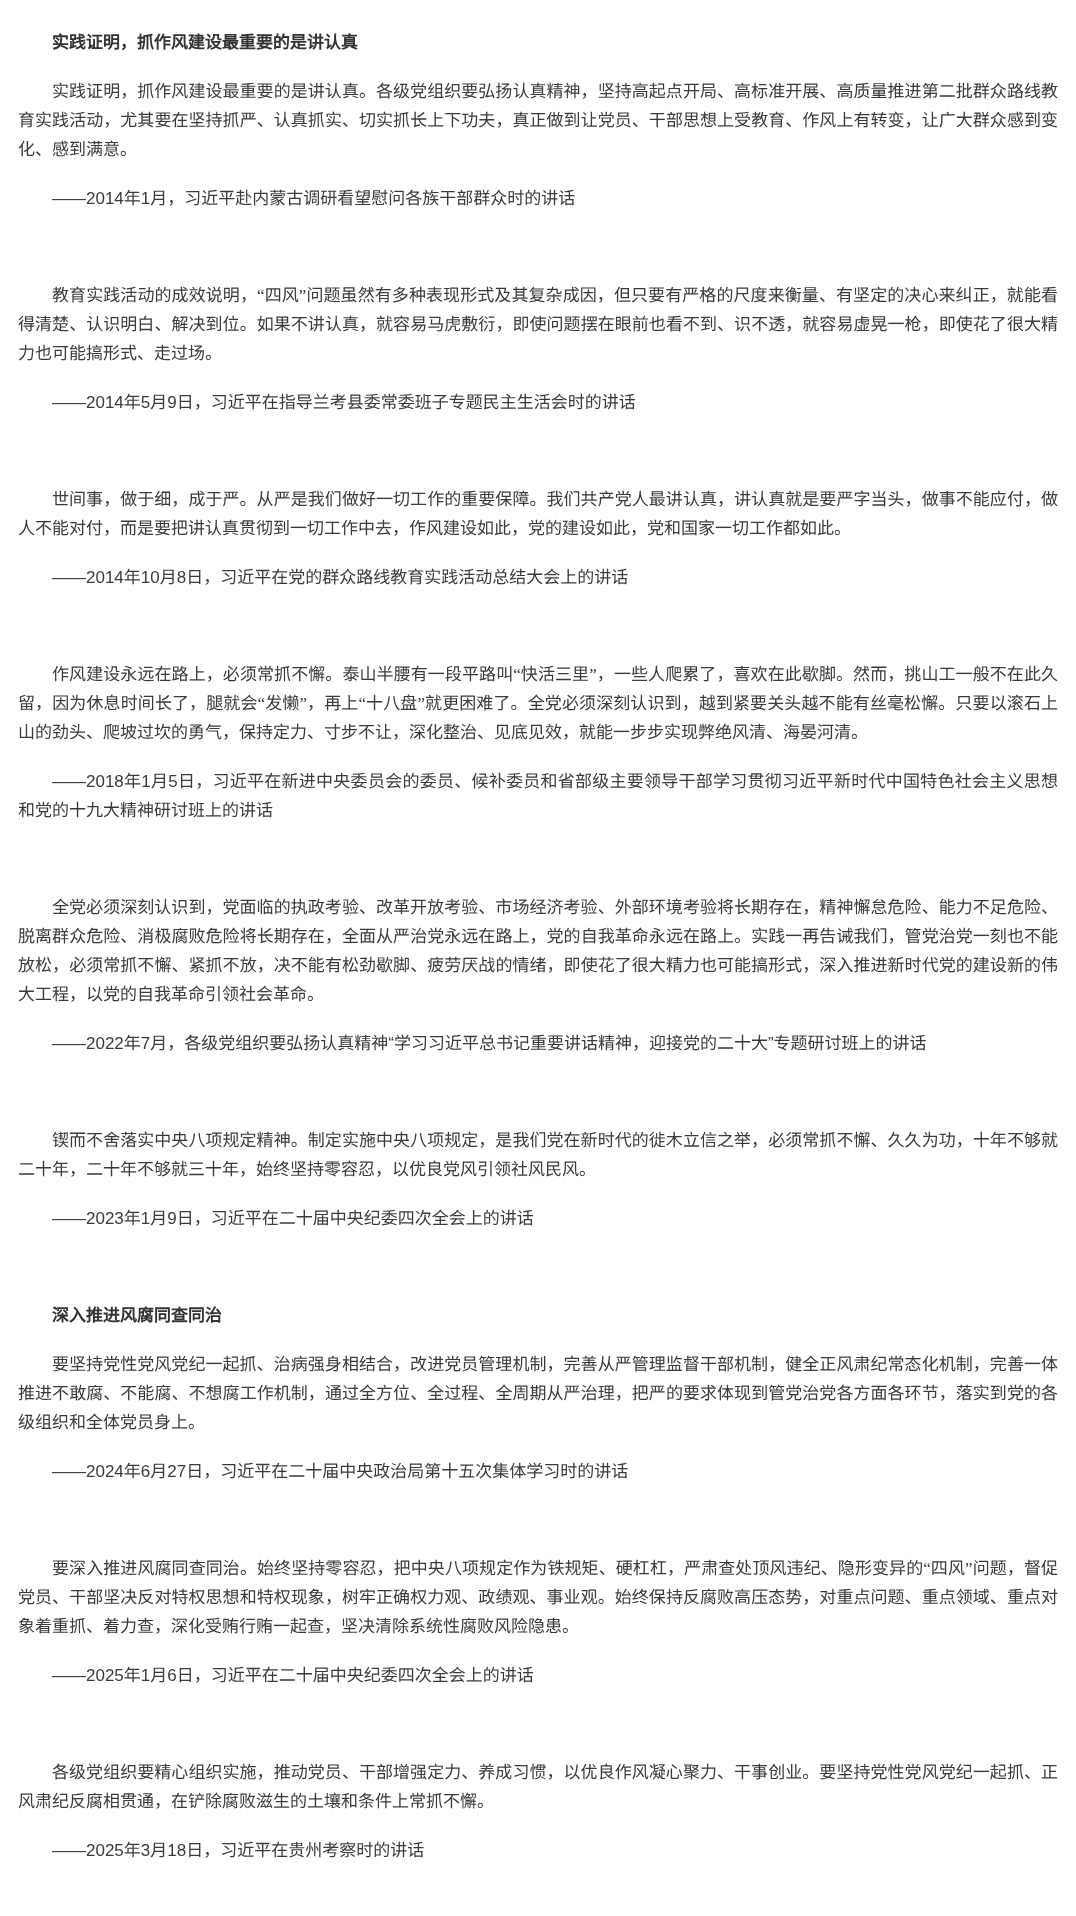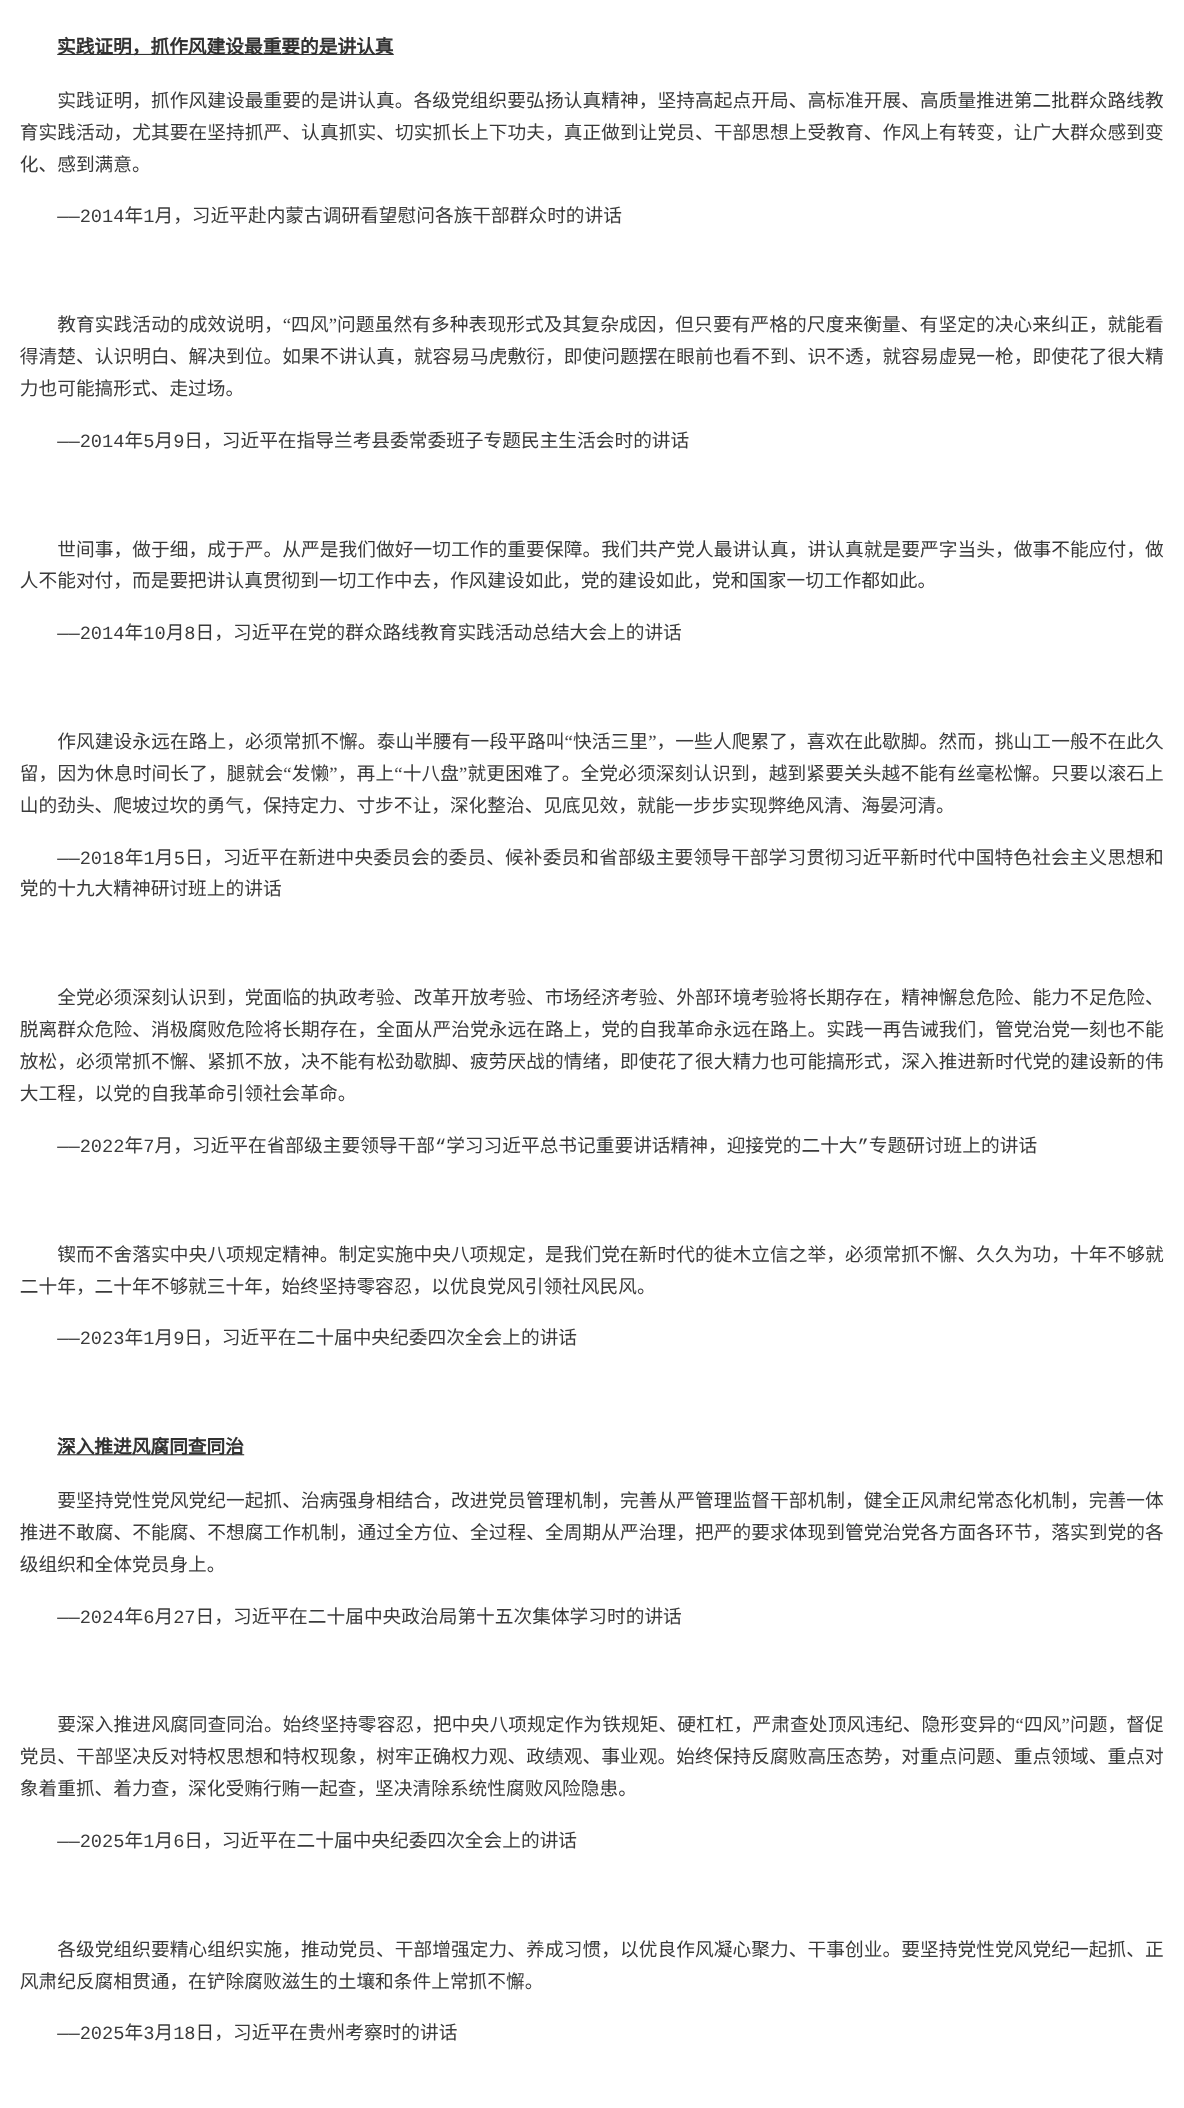--- a/index.html
+++ b/index.html
@@ -19,35 +19,33 @@
     line-height: 29px;
     color: #3a3a3a;
   }
   .heading {
     font-size: 17px;
     font-weight: bold;
     color: #333333;
     text-indent: 2em;
     margin: 0 0 20px 0;
     text-align: justify;
-    text-decoration: underline;
   }
   .para {
     text-indent: 2em;
     text-align: justify;
     margin: 0 0 20px 0;
     word-break: break-all;
     font-family: Liberation Serif, serif;
   }
   .attr {
     text-indent: 2em;
     text-align: justify;
     margin: 0 0 20px 0;
     word-break: break-all;
-    font-family: Liberation Mono, monospace;
   }
   .spacer {
     height: 48px;
   }
 </style>
 </head>
 <body>
 
 <div class="page">
 
@@ -62,21 +60,21 @@
 
   <p class="para">世间事，做于细，成于严。从严是我们做好一切工作的重要保障。我们共产党人最讲认真，讲认真就是要严字当头，做事不能应付，做人不能对付，而是要把讲认真贯彻到一切工作中去，作风建设如此，党的建设如此，党和国家一切工作都如此。</p>
   <p class="attr">——2014年10月8日，习近平在党的群众路线教育实践活动总结大会上的讲话</p>
   <div class="spacer"></div>
 
   <p class="para">作风建设永远在路上，必须常抓不懈。泰山半腰有一段平路叫“快活三里”，一些人爬累了，喜欢在此歇脚。然而，挑山工一般不在此久留，因为休息时间长了，腿就会“发懒”，再上“十八盘”就更困难了。全党必须深刻认识到，越到紧要关头越不能有丝毫松懈。只要以滚石上山的劲头、爬坡过坎的勇气，保持定力、寸步不让，深化整治、见底见效，就能一步步实现弊绝风清、海晏河清。</p>
   <p class="attr">——2018年1月5日，习近平在新进中央委员会的委员、候补委员和省部级主要领导干部学习贯彻习近平新时代中国特色社会主义思想和党的十九大精神研讨班上的讲话</p>
   <div class="spacer"></div>
 
   <p class="para">全党必须深刻认识到，党面临的执政考验、改革开放考验、市场经济考验、外部环境考验将长期存在，精神懈怠危险、能力不足危险、脱离群众危险、消极腐败危险将长期存在，全面从严治党永远在路上，党的自我革命永远在路上。实践一再告诫我们，管党治党一刻也不能放松，必须常抓不懈、紧抓不放，决不能有松劲歇脚、疲劳厌战的情绪，即使花了很大精力也可能搞形式，深入推进新时代党的建设新的伟大工程，以党的自我革命引领社会革命。</p>
-  <p class="attr">——2022年7月，习近平在省部级主要领导干部“学习习近平总书记重要讲话精神，迎接党的二十大”专题研讨班上的讲话</p>
+  <p class="attr">——2022年7月，各级党组织要弘扬认真精神“学习习近平总书记重要讲话精神，迎接党的二十大”专题研讨班上的讲话</p>
   <div class="spacer"></div>
 
   <p class="para">锲而不舍落实中央八项规定精神。制定实施中央八项规定，是我们党在新时代的徙木立信之举，必须常抓不懈、久久为功，十年不够就二十年，二十年不够就三十年，始终坚持零容忍，以优良党风引领社风民风。</p>
   <p class="attr">——2023年1月9日，习近平在二十届中央纪委四次全会上的讲话</p>
   <div class="spacer"></div>
 
   <h3 class="heading">深入推进风腐同查同治</h3>
   <p class="para">要坚持党性党风党纪一起抓、治病强身相结合，改进党员管理机制，完善从严管理监督干部机制，健全正风肃纪常态化机制，完善一体推进不敢腐、不能腐、不想腐工作机制，通过全方位、全过程、全周期从严治理，把严的要求体现到管党治党各方面各环节，落实到党的各级组织和全体党员身上。</p>
   <p class="attr">——2024年6月27日，习近平在二十届中央政治局第十五次集体学习时的讲话</p>
   <div class="spacer"></div>

